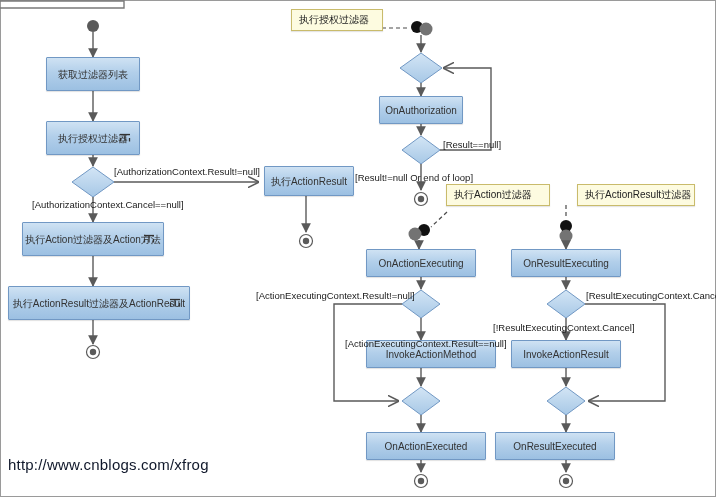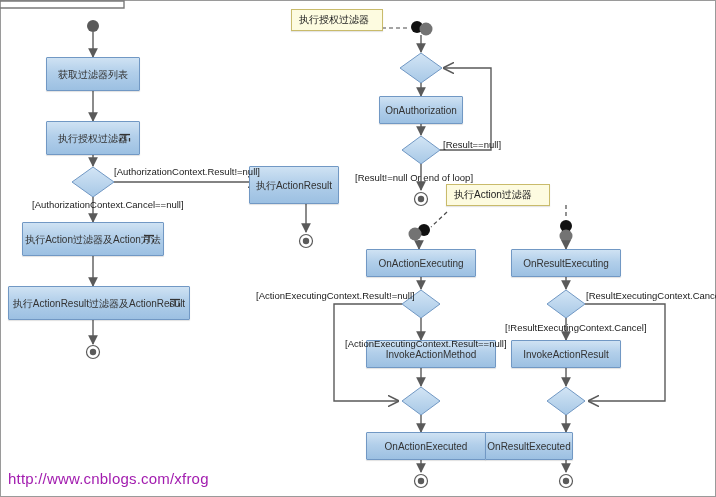--- a/index.html
+++ b/index.html
@@ -74,23 +74,23 @@
     position: absolute;
     font-size: 9.5px;
     color: #1a1a1a;
     white-space: nowrap;
     line-height: 1;
   }
   
   .watermark {
     position: absolute;
     left: 8px;
-    top: 470px;
+    top: 456px;
     font-size: 15px;
-    color: #a21caf;
+    color: #0f172a;
     white-space: nowrap;
     letter-spacing: 0.2px;
   }
 </style>
 </head>
 <body>
 
 <div id="canvas">
 
   <svg id="svg-layer" viewBox="0 0 716 497" xmlns="http://www.w3.org/2000/svg">
@@ -219,21 +219,21 @@
     </svg>
   </div>
 
   <div class="act has-rake" style="left:8px; top:286px; width:182px; height:34px;">
     <span class="lbl">执行ActionResult过滤器及ActionResult</span>
     <svg class="rake" viewBox="0 0 12 9">
       <path d="M1 1 H11 M6 1 V8 M1.5 4.5 V8 M10.5 4.5 V8" stroke="#333" stroke-width="1.3" fill="none"></path>
     </svg>
   </div>
 
-  <div class="act" style="left:249px; top:166px; width:90px; height:38px;">
+  <div class="act" style="left:264px; top:166px; width:90px; height:30px;">
     <span class="lbl">执行ActionResult</span>
   </div>
 
   <div class="guard" style="left:114px; top:167px;">[AuthorizationContext.Result!=null]</div>
   <div class="guard" style="left:32px; top:200px;">[AuthorizationContext.Cancel==null]</div>
 
   <div class="note" style="left:291px; top:9px; width:92px; height:22px;">
     <span>执行授权过滤器</span>
     <svg class="fold" width="12" height="12" viewBox="0 0 12 12" style="right:-1px;top:-1px;">
       <path d="M0 0 H12 V12 Z" fill="#fdfbe0"></path>
@@ -264,31 +264,38 @@
     <span class="lbl">InvokeActionMethod</span>
   </div>
 
   <div class="act" style="left:366px; top:432px; width:120px; height:28px;">
     <span class="lbl">OnActionExecuted</span>
   </div>
 
   <div class="guard" style="left:256px; top:291px;">[ActionExecutingContext.Result!=null]</div>
   <div class="guard" style="left:345px; top:323px;margin-top:16px;">[ActionExecutingContext.Result==null]</div>
 
+  <div class="note" style="left:577px; top:184px; width:118px; height:22px;">
+    <span>执行ActionResult过滤器</span>
+    <svg class="fold" width="12" height="12" viewBox="0 0 12 12" style="right:-1px;top:-1px;">
+      <path d="M0 0 H12 V12 Z" fill="#fdfbe0"></path>
+      <path d="M0 0 L12 12 M0 0 V12 H12" fill="none" stroke="#c9bb6b" stroke-width="1"></path>
+    </svg>
+  </div>
 
   <div class="act" style="left:511px; top:249px; width:110px; height:28px;">
     <span class="lbl">OnResultExecuting</span>
   </div>
 
   <div class="act" style="left:511px; top:340px; width:110px; height:28px;">
     <span class="lbl">InvokeActionResult</span>
   </div>
 
-  <div class="act" style="left:485px; top:432px; width:88px; height:28px;">
+  <div class="act" style="left:495px; top:432px; width:120px; height:28px;">
     <span class="lbl">OnResultExecuted</span>
   </div>
 
   <div class="guard" style="left:586px; top:291px;">[ResultExecutingContext.Cancel]</div>
-  <div class="guard" style="left:493px; top:323px;margin-left:12px;">[!ResultExecutingContext.Cancel]</div>
+  <div class="guard" style="left:493px; top:323px;">[!ResultExecutingContext.Cancel]</div>
 
   <div class="watermark">http://www.cnblogs.com/xfrog</div>
 
 </div>
 
 </body></html>

